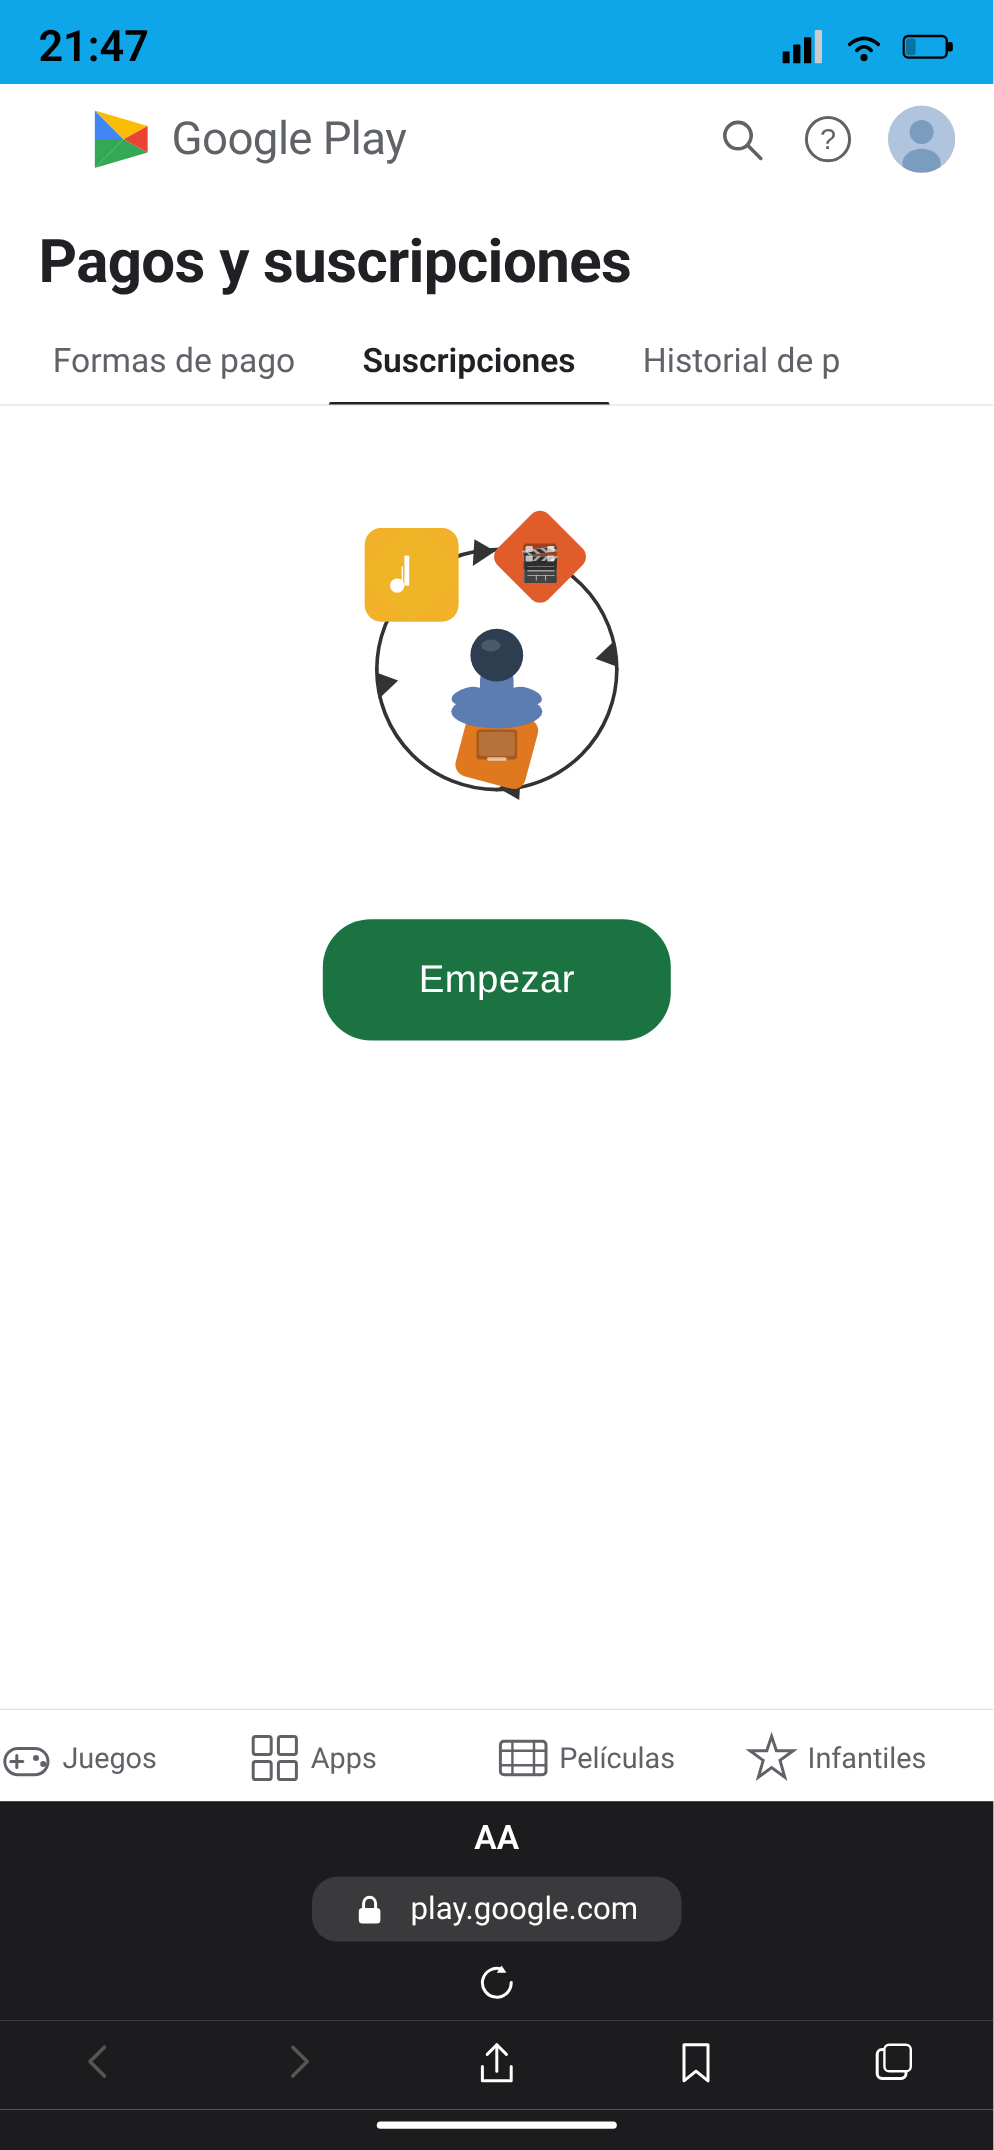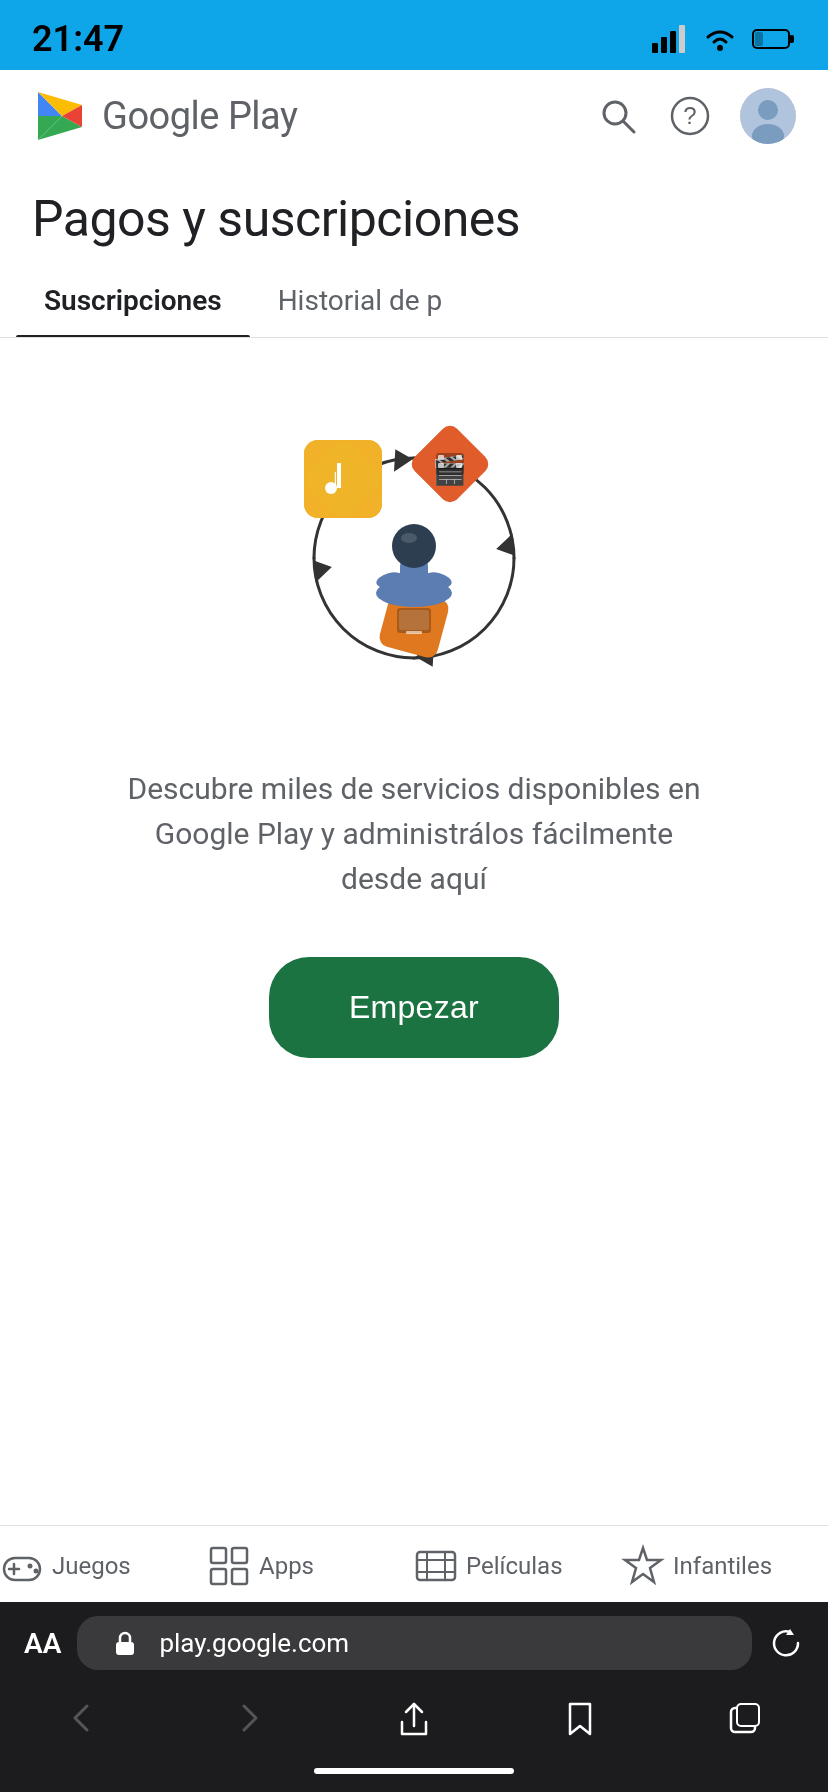--- a/index.html
+++ b/index.html
@@ -32,20 +32,21 @@
       align-items: center;
       gap: 14px;
     }
 
     
     .header {
       display: flex;
       align-items: center;
       padding: 18px 32px;
       background: #fff;
+      margin-left: 41px;
     }
     .logo-area {
       display: flex;
       align-items: center;
       gap: 14px;
       flex: 1;
     }
     .play-triangle {
       width: 56px;
       height: 56px;
@@ -81,21 +82,21 @@
       font-size: 28px;
       color: #fff;
     }
 
     
     .page-title-section {
       padding: 28px 32px 16px 32px;
     }
     .page-title {
       font-size: 50px;
-      font-weight: 400;
+      font-weight: 700;
       color: #202124;
       letter-spacing: -0.5px;
     }
 
     
     .tabs-container {
       display: flex;
       border-bottom: 1.5px solid #e0e0e0;
       padding: 0 16px;
       overflow: hidden;
@@ -189,20 +190,21 @@
       color: #5f6368;
     }
 
     
     .browser-bar {
       background: #1c1c1e;
       padding: 14px 24px;
       display: flex;
       align-items: center;
       gap: 16px;
+      flex-direction: column;
     }
     .browser-aa {
       color: #fff;
       font-size: 28px;
       font-weight: 600;
     }
     .browser-url-area {
       flex: 1;
       background: #3a3a3c;
       border-radius: 21px;
@@ -327,20 +329,23 @@
       </svg>
     </div>
   </div>
 </div>
 
 <div class="page-title-section">
   <h1 class="page-title">Pagos y suscripciones</h1>
 </div>
 
 <div class="tabs-container">
+  <div class="tab">
+    <span>Formas de pago</span>
+  </div>
   <div class="tab active">
     <span>Suscripciones</span>
   </div>
   <div class="tab">
     <span>Historial de p</span>
   </div>
 </div>
 
 <div class="main-content">
 
@@ -403,21 +408,20 @@
 
       <ellipse cx="136" cy="182" rx="14" ry="7" fill="#5b7db1" transform="rotate(-15,136,182)"></ellipse>
       <ellipse cx="184" cy="182" rx="14" ry="7" fill="#5b7db1" transform="rotate(15,184,182)"></ellipse>
 
       <circle cx="160" cy="148" r="22" fill="#2c3e50"></circle>
 
       <ellipse cx="155" cy="140" rx="8" ry="5" fill="rgba(255,255,255,0.15)"></ellipse>
     </svg>
   </div>
 
-  <p class="subscription-desc">Descubre miles de servicios disponibles en Google Play y administrálos fácilmente desde aquí</p>
 
   <button class="start-button">Empezar</button>
 </div>
 
 <div class="bottom-nav">
   <div class="nav-item">
     <svg width="44" height="44" viewBox="0 0 44 44">
       <rect x="4" y="14" width="36" height="22" rx="11" stroke="#5f6368" stroke-width="2.5" fill="none"></rect>
       <line x1="14" y1="20" x2="14" y2="30" stroke="#5f6368" stroke-width="2.5" stroke-linecap="round"></line>
       <line x1="9" y1="25" x2="19" y2="25" stroke="#5f6368" stroke-width="2.5" stroke-linecap="round"></line>

